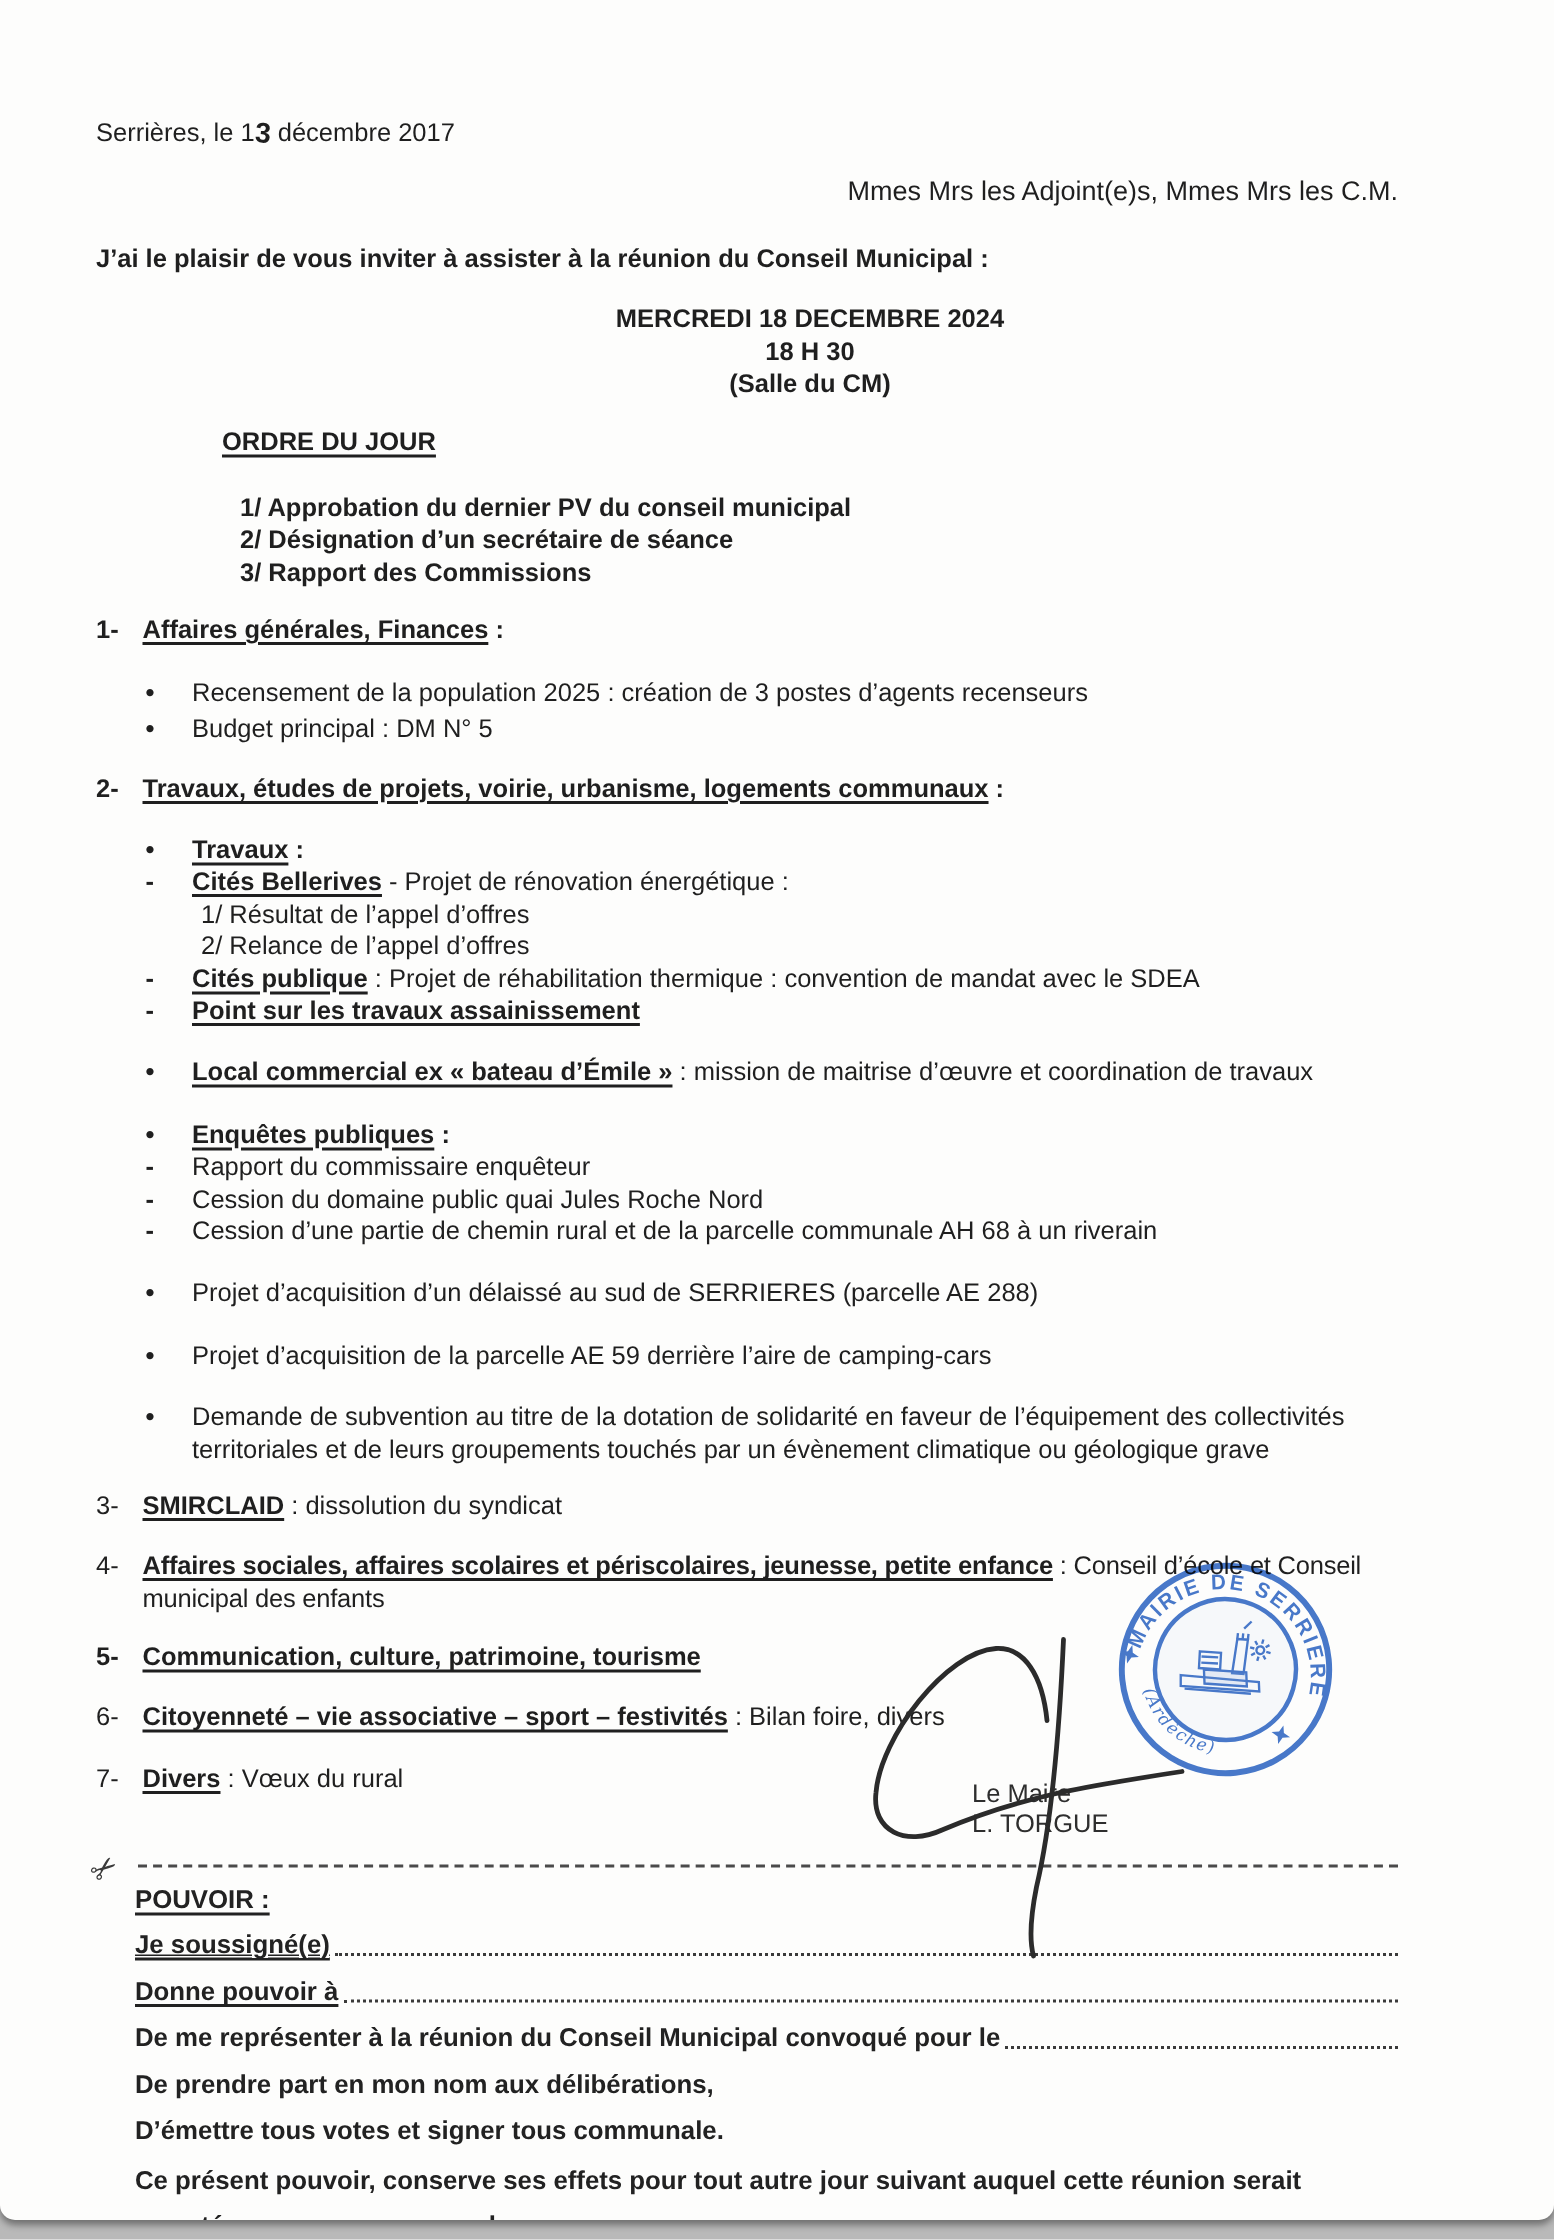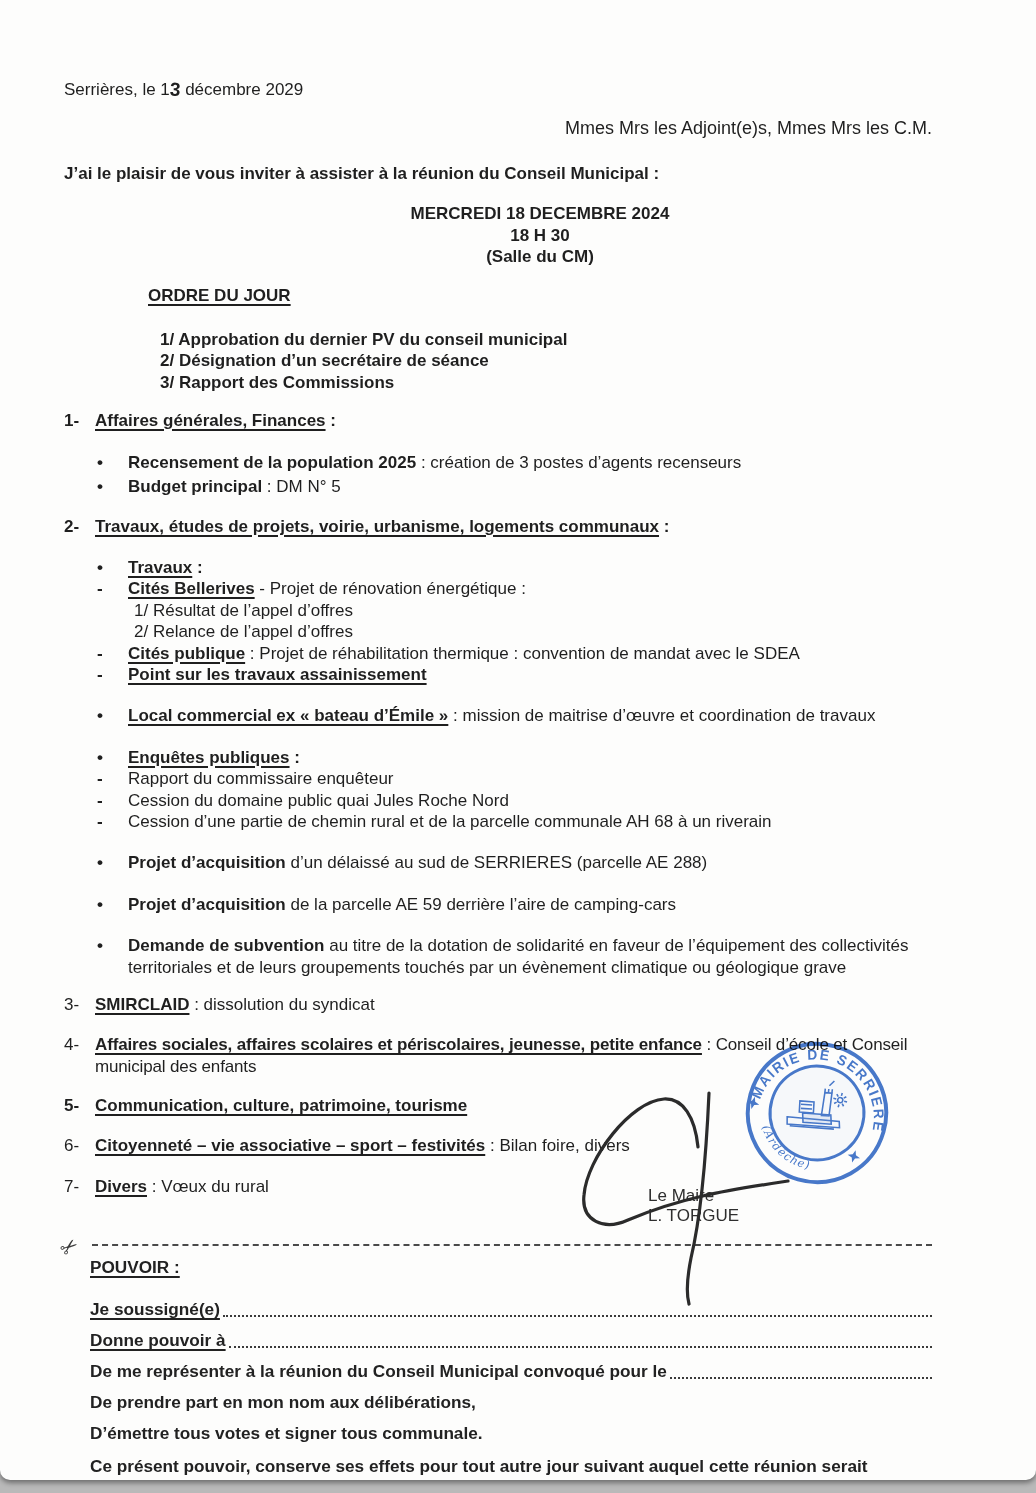--- a/index.html
+++ b/index.html
@@ -3,21 +3,21 @@
 <meta charset="utf-8">
 <style>
   html,body{margin:0;padding:0;}
   body{width:1036px;height:1493px;background:#b9b9b9;overflow:hidden;
        font-family:"Liberation Sans","DejaVu Sans",sans-serif;color:#1f1f1f;}
   .page{position:relative;width:1036px;height:1480px;background:#fdfdfc;
         border-radius:0 0 10px 10px;box-shadow:0 3px 5px rgba(0,0,0,.4);
         padding:78px 104px 0 64px;box-sizing:border-box;font-size:17px;overflow:hidden;}
   .b{font-weight:700;}
   .bu{font-weight:700;text-decoration:underline;text-decoration-thickness:1.7px;text-underline-offset:2.5px;}
-  .bb{font-weight:700;}
+  .bb{font-weight:400;}
   
   .r-date{line-height:21px;}
   .hand{font-weight:700;display:inline-block;transform:translateY(1px) rotate(4deg);font-size:19px;}
   .r-recip{margin-top:17px;text-align:right;font-size:18px;line-height:22px;}
   .r-intro{margin-top:24px;font-weight:700;line-height:21px;}
   .blk-meeting{margin-top:19px;text-align:center;padding-left:84px;font-weight:700;line-height:21.5px;}
   .r-agenda{margin-top:17px;padding-left:84px;line-height:22px;}
   .blk-prelim{margin-top:22px;padding-left:96px;font-weight:700;line-height:21.5px;}
   
   .sec{display:flex;line-height:21px;}
@@ -49,33 +49,33 @@
          transform:rotate(16deg);opacity:.93;mix-blend-mode:multiply;}
   
   .cutline{display:flex;align-items:center;height:22px;margin-top:37px;}
   .scissors{font-family:"DejaVu Sans",sans-serif;font-size:21px;color:#3a3a3a;
             transform:rotate(-38deg);width:24px;flex:none;margin-left:-4px;}
   .cut-dash{flex:1;border-top:2px dashed #4a4a4a;margin-left:8px;}
   .pouvoir{padding-left:26px;font-weight:700;font-size:17.2px;color:#222;}
   .p-title{margin-top:0;line-height:22px;}
   .p-row{display:flex;line-height:22px;}
   .p-row .leadr{flex:1;border-bottom:2.6px dotted #3a3a3a;margin:0 0 3px 3px;}
-  .p-je{margin-top:20px;}
+  .p-je{margin-top:8px;text-decoration:underline;}
   .p-donne{margin-top:9px;}
   .p-repr{margin-top:9px;}
   .p-prendre{margin-top:9px;}
   .p-emettre{margin-top:9px;}
   .p-present{margin-top:7px;line-height:30px;max-width:850px;}
 </style>
 </head>
 <body>
 
 <div class="page">
 
-  <div class="r-date"><span>Serrières, le 1</span><span class="hand">3</span><span> décembre 2029</span></div>
+  <div class="r-date"><span>Serrières, le 1</span><span class="hand">3</span><span> décembre 2017</span></div>
 
   <div class="r-recip">Mmes Mrs les Adjoint(e)s, Mmes Mrs les C.M.</div>
 
   <div class="r-intro">J’ai le plaisir de vous inviter à assister à la réunion du Conseil Municipal :</div>
 
   <div class="blk-meeting">
     <div>MERCREDI 18 DECEMBRE 2024</div>
     <div>18 H 30</div>
     <div>(Salle du CM)</div>
   </div>

